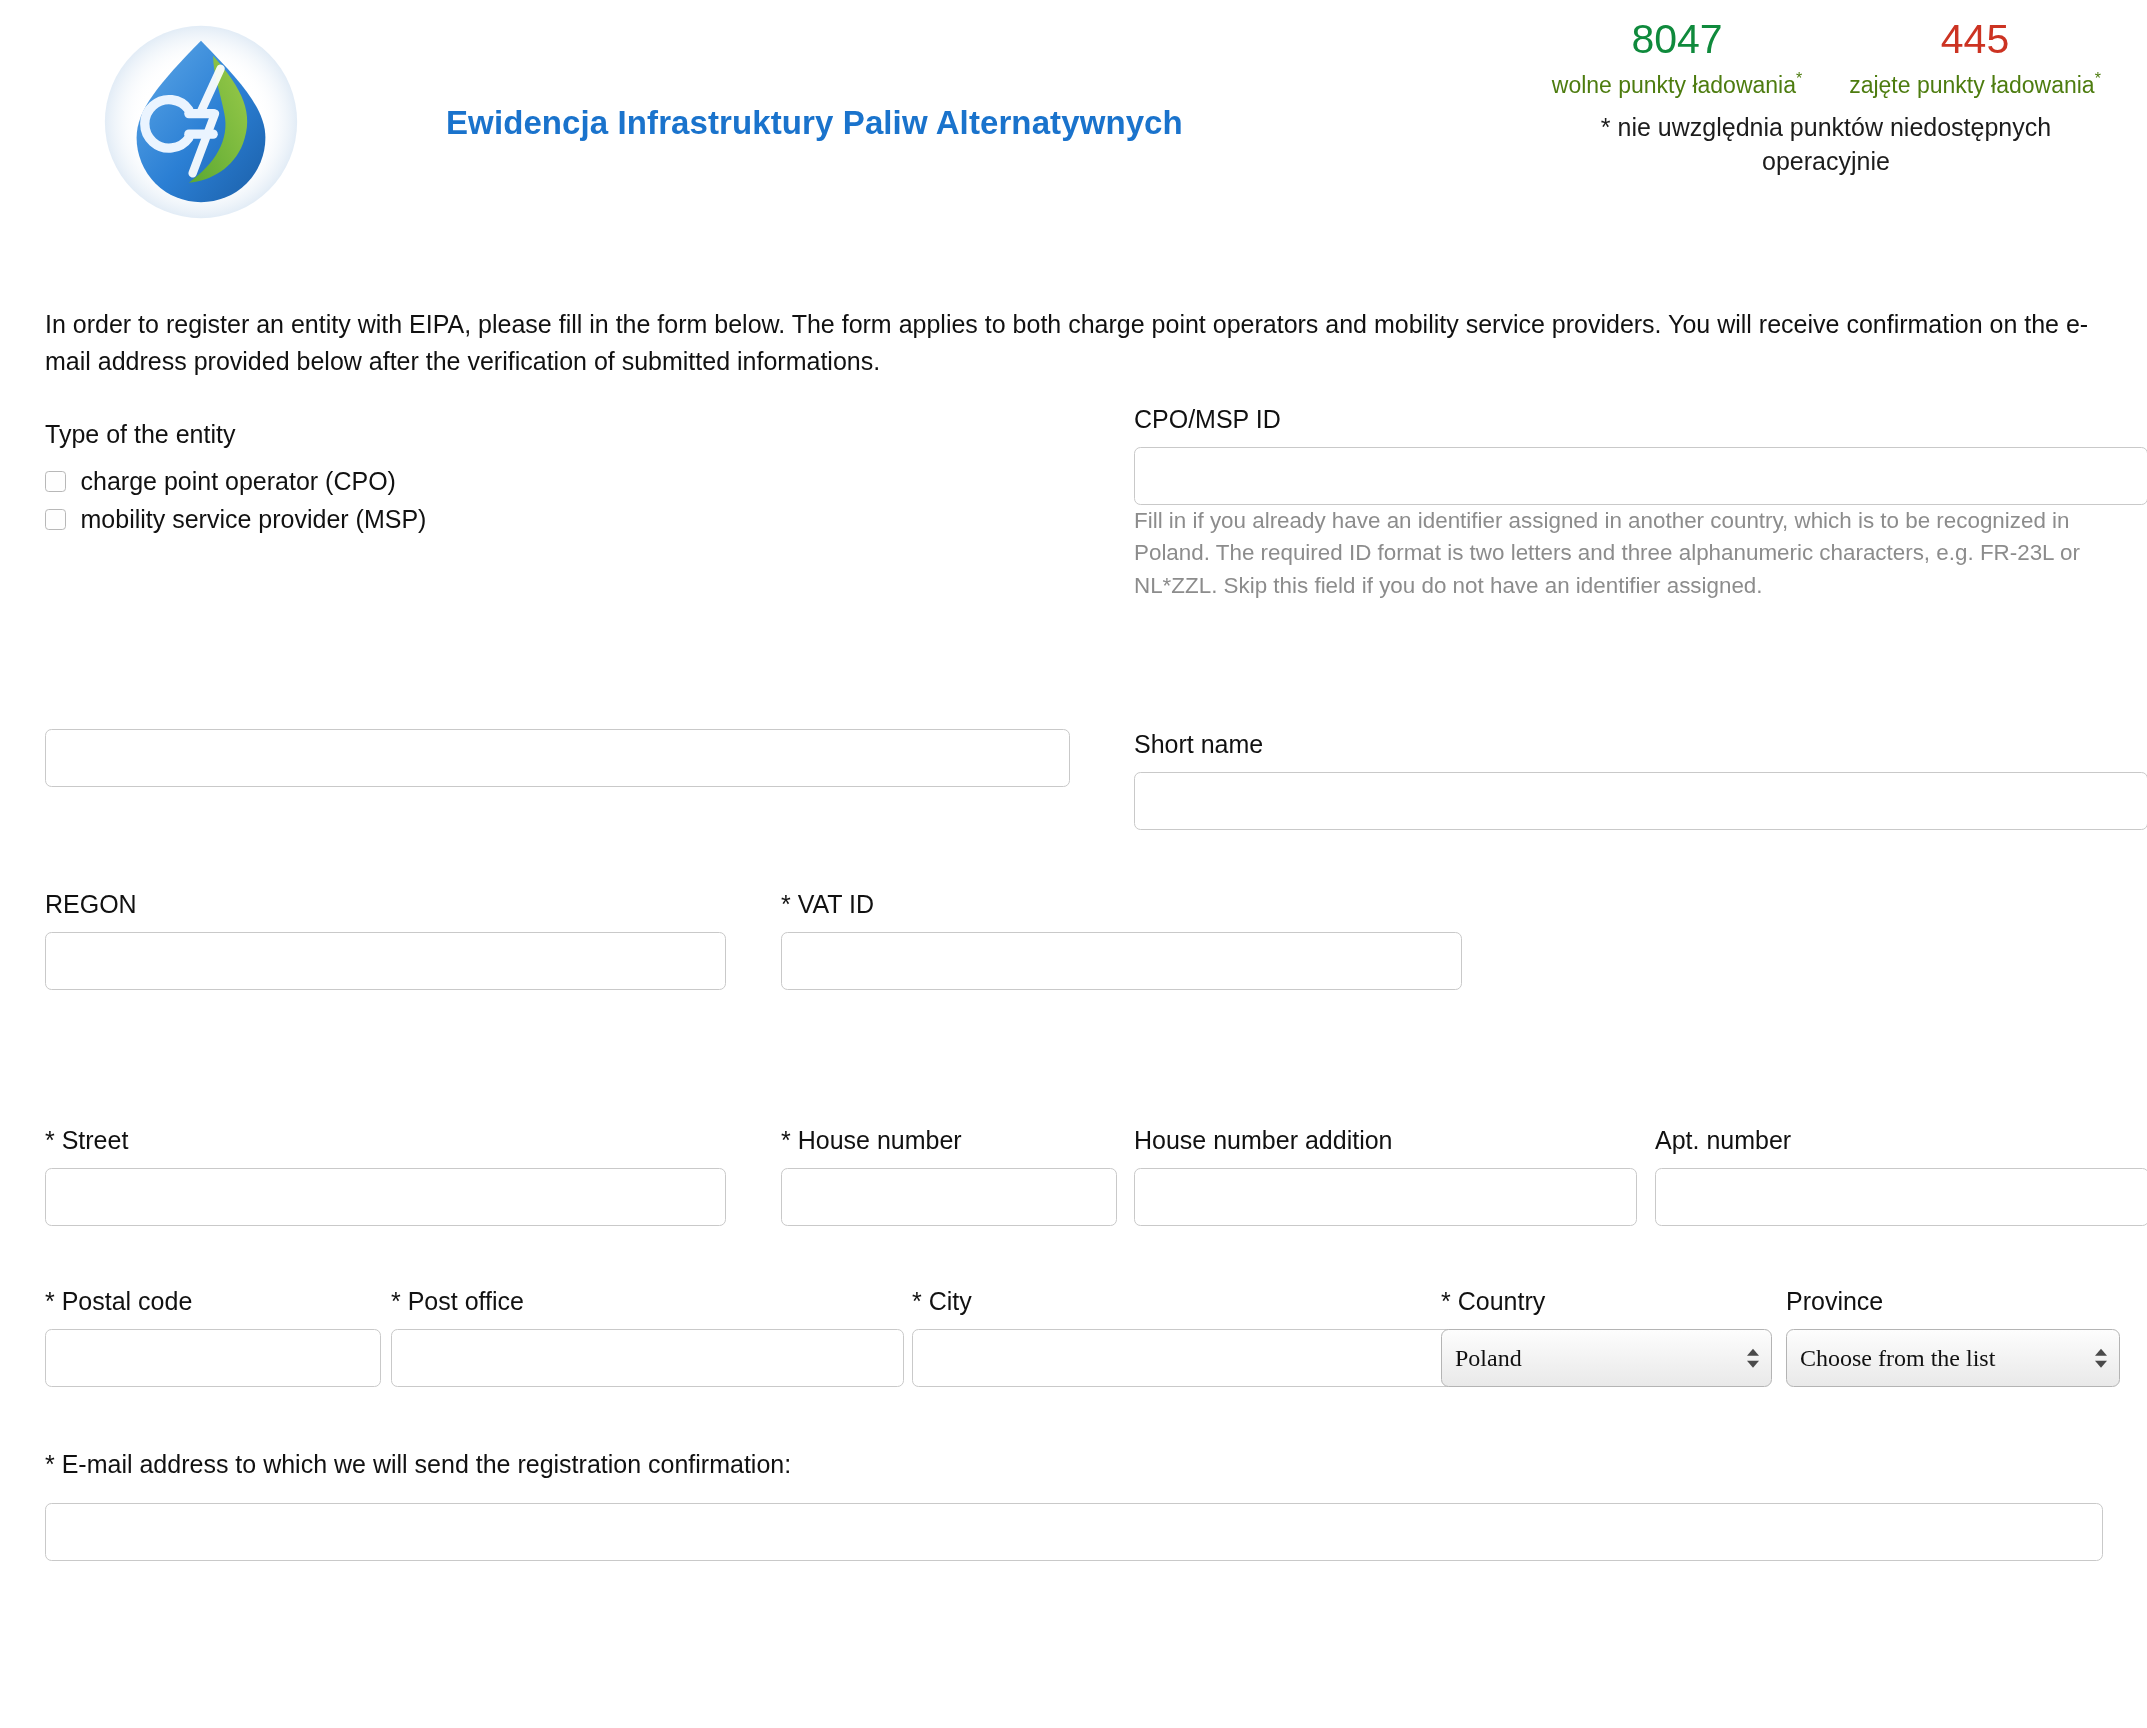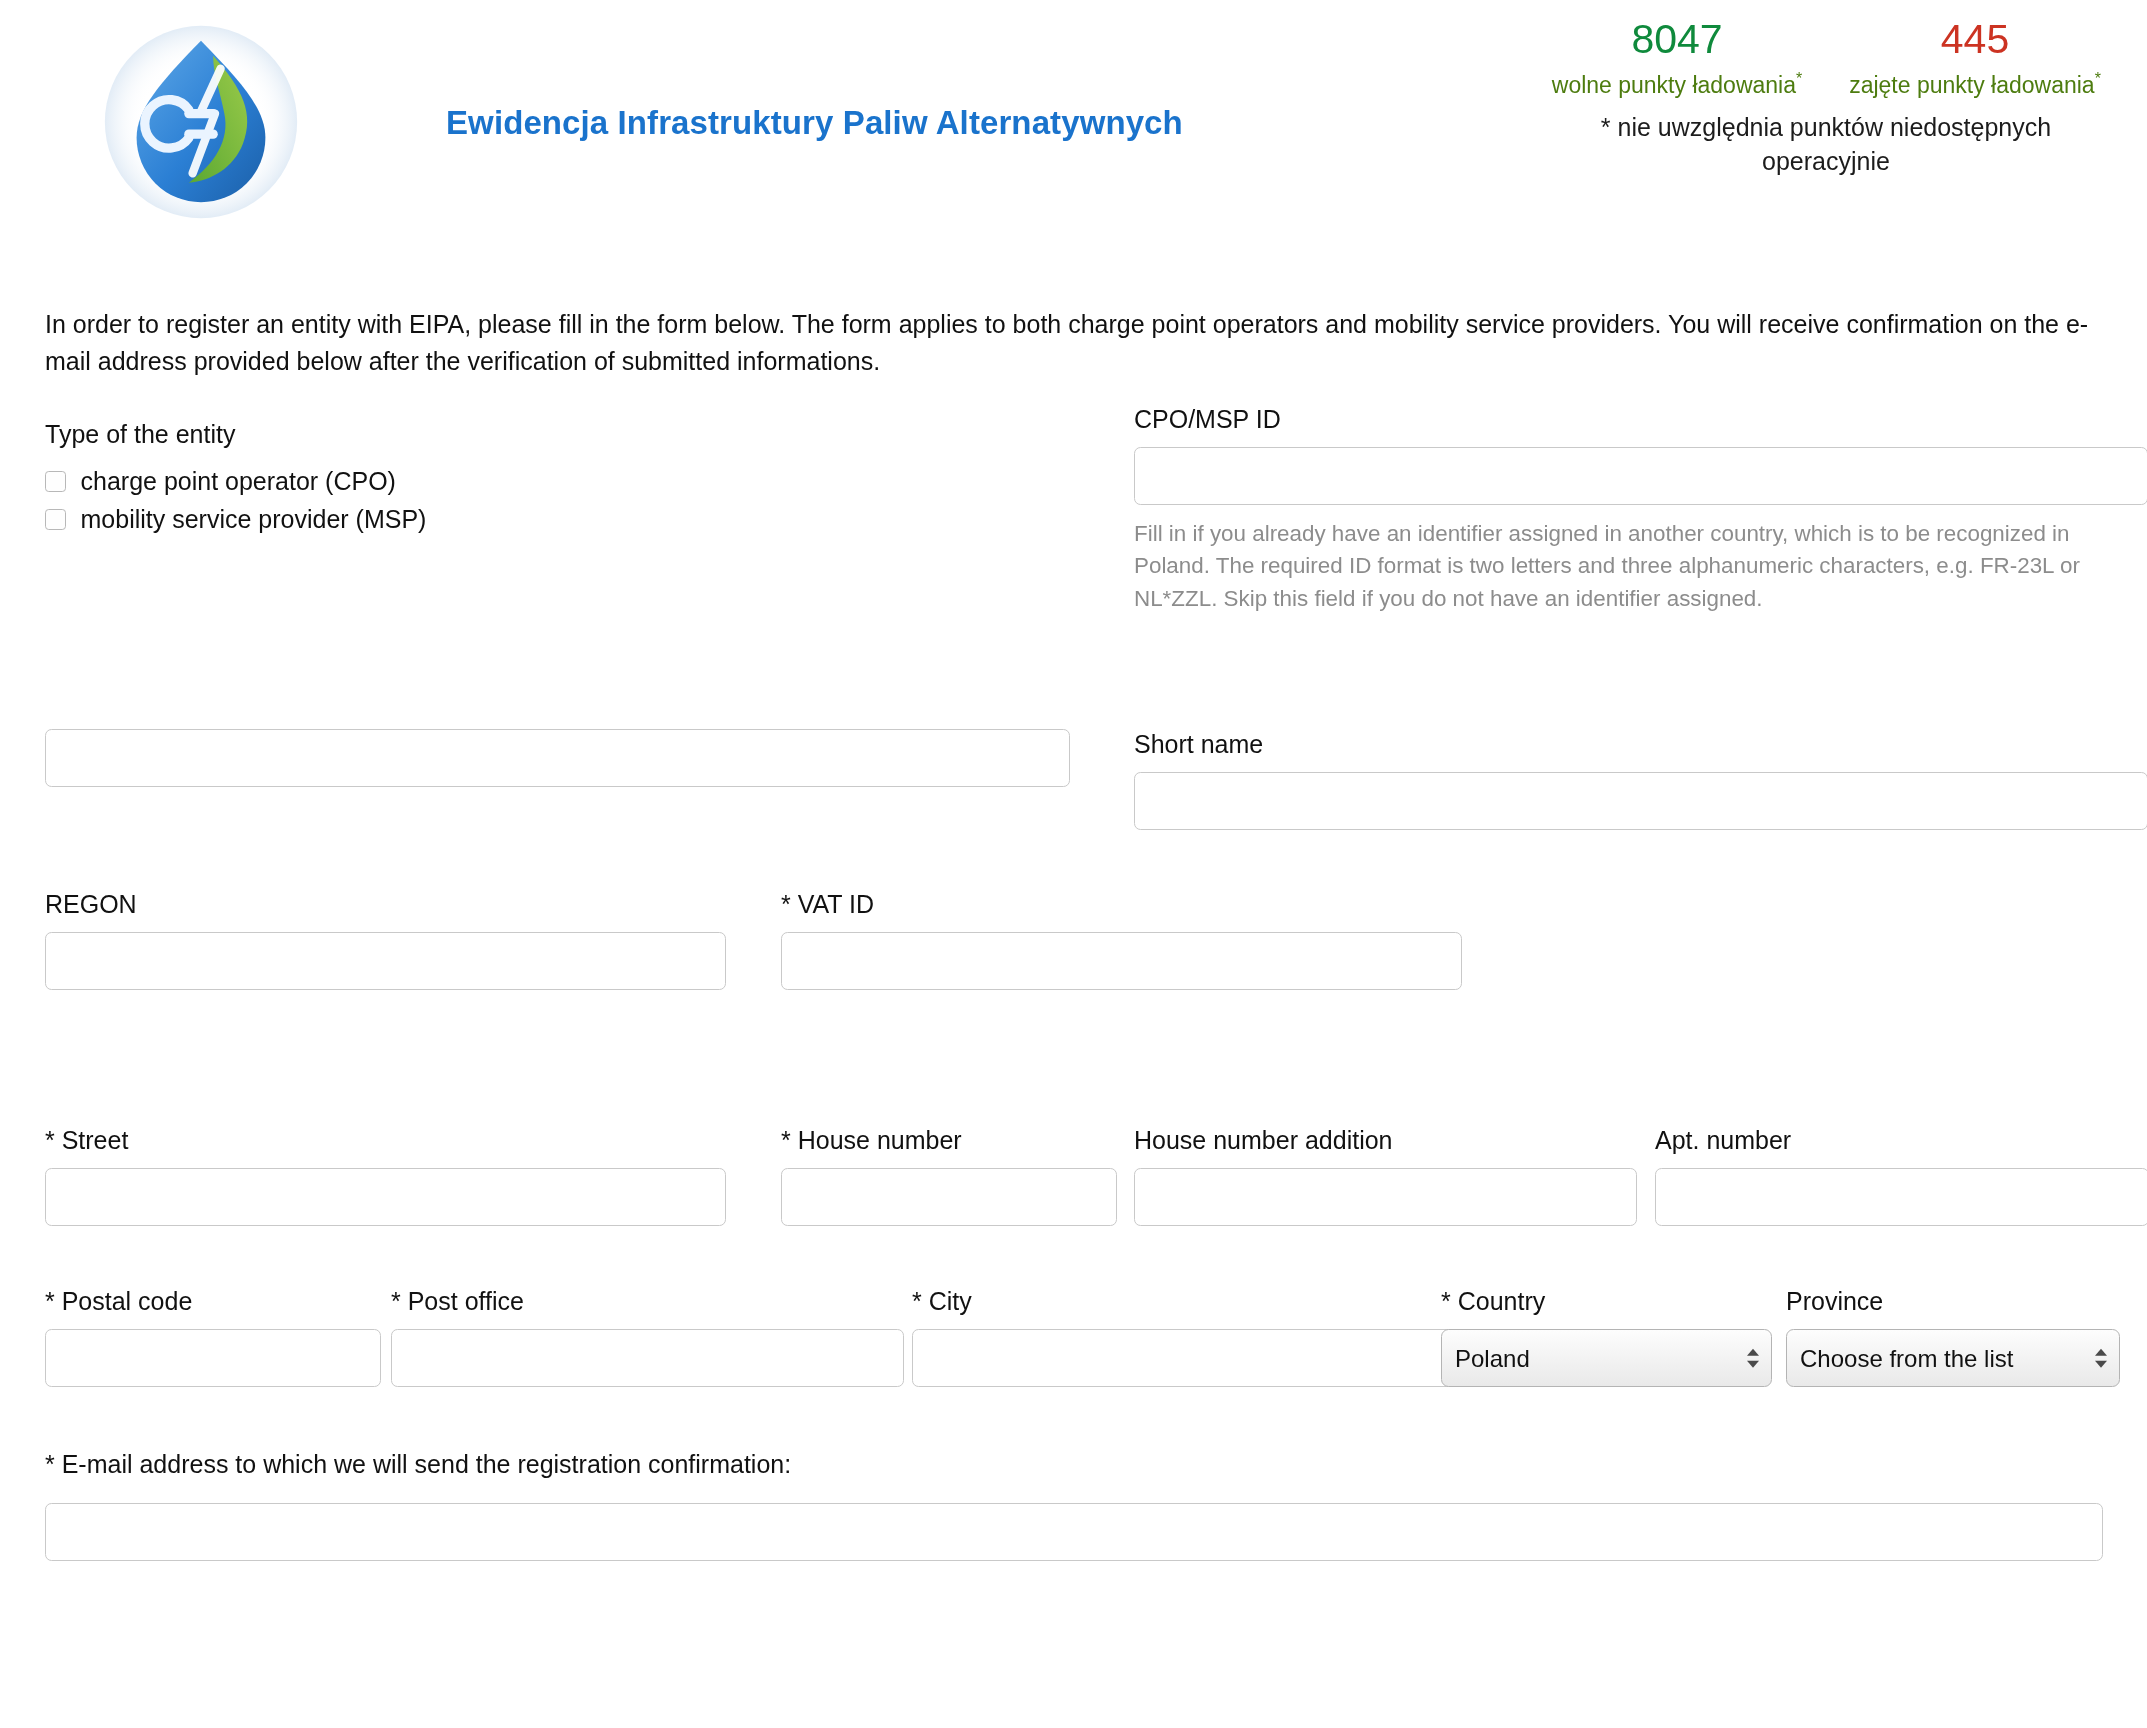--- a/index.html
+++ b/index.html
@@ -121,21 +121,20 @@
     font-size: 25px;
     color: #111;
     line-height: 1.2;
     margin-bottom: 13px;
     white-space: nowrap;
   }
   .hint {
     font-size: 22.4px;
     color: #8c8c8c;
     line-height: 1.45;
-    margin-top: 13px;
   }
   input.txt {
     display: block;
     width: 100%;
     height: 58px;
     border: 0.9px solid #c9c9c9;
     border-radius: 6.5px;
     background: #fff;
     font-size: 24px;
     font-family: "Liberation Sans", sans-serif;
@@ -171,21 +170,21 @@
   }
   select.sel {
     -webkit-appearance: none;
     appearance: none;
     width: 100%;
     height: 58px;
     border: 0.9px solid #b4b4b4;
     border-radius: 7.5px;
     background: linear-gradient(#fdfdfd, #e9e9e9);
     font-size: 24px;
-    font-family: Liberation Sans, sans-serif;
+    font-family: Liberation Serif, serif;
     color: #111;
     padding: 0 48px 0 13px;
     outline: none;
     cursor: pointer;
   }
   .sel-arrows {
     position: absolute;
     right: 13px;
     top: 50%;
     transform: translateY(-50%);

